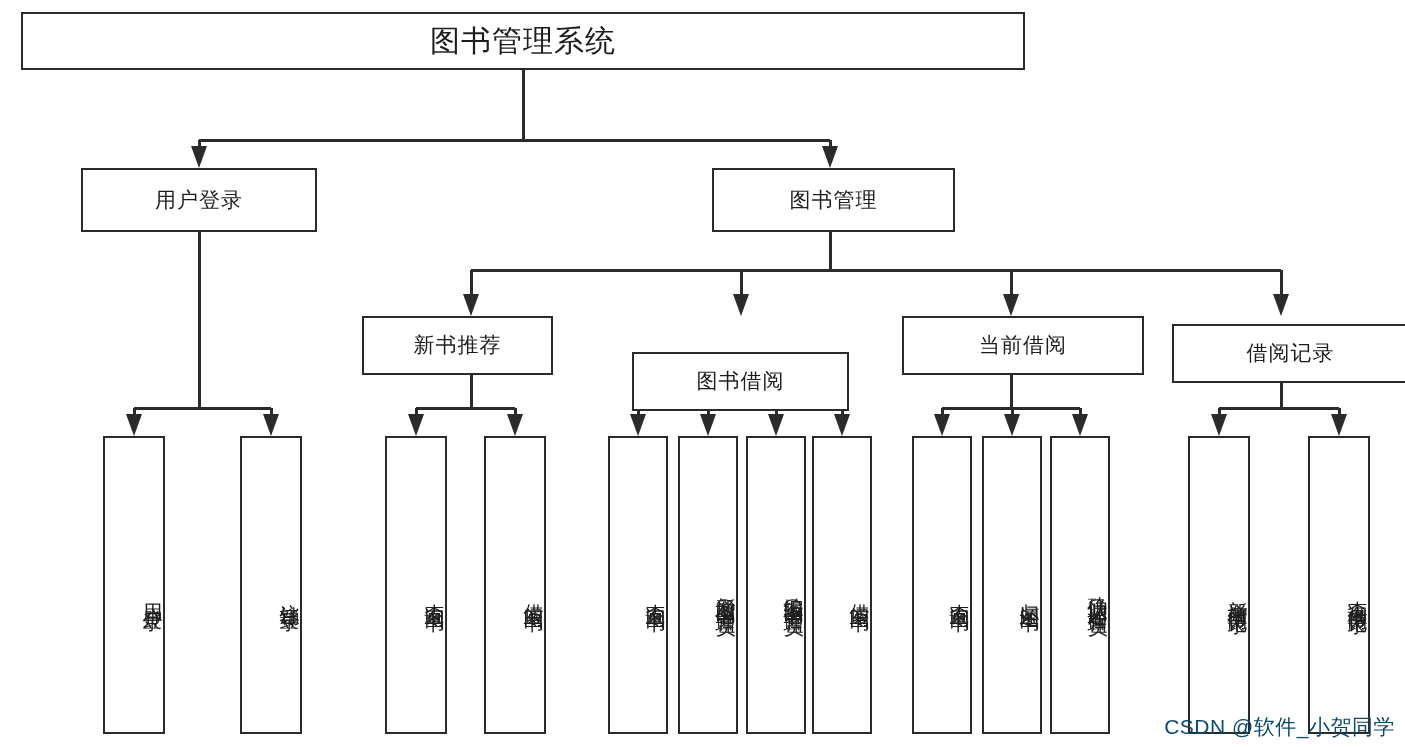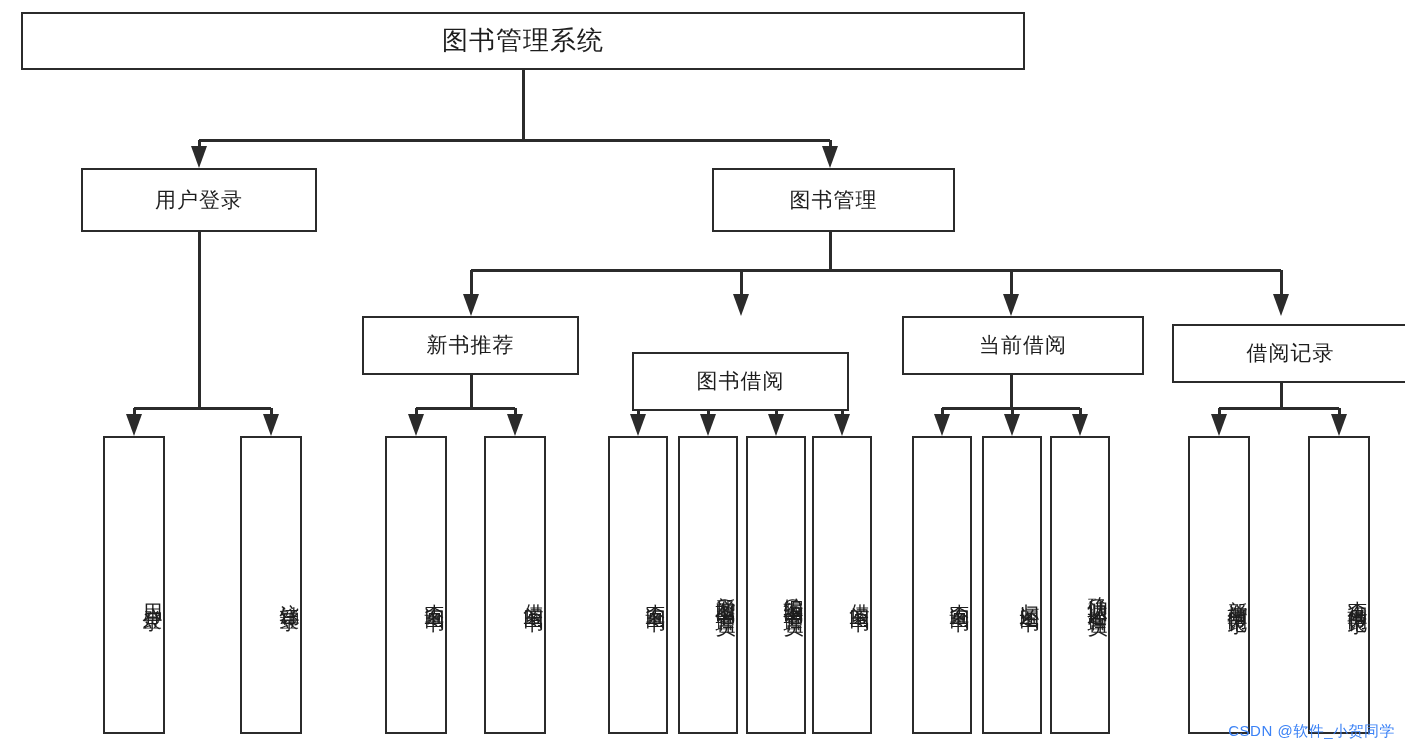--- a/index.html
+++ b/index.html
@@ -31,43 +31,43 @@
     border: 2px solid #2b2b2b;
     background: #ffffff;
     display: flex;
     align-items: center;
     justify-content: center;
     color: #1d1d1d;
     font-size: 21px;
     line-height: 1.15;
     letter-spacing: 1px;
   }
-  .node.root { font-size: 26px; }
+  .node.root { font-size: 30px; }
   .node.leaf {
     writing-mode: vertical-rl;
     text-orientation: upright;
     align-items: flex-start;
     justify-content: center;
     padding-top: 18px;
     font-size: 20px;
     letter-spacing: 3px;
     line-height: 1.0;
   }
   .node.leaf > .leaf-text {
     writing-mode: vertical-rl;
     text-orientation: upright;
     white-space: nowrap;
     letter-spacing: 3px;
   }
   .watermark {
     position: absolute;
     right: 10px;
     bottom: 6px;
-    color: #3b82f6;
-    font-size: 15px;
+    color: #0c4a6e;
+    font-size: 21px;
     letter-spacing: 0.5px;
     white-space: nowrap;
   }
 </style>
 </head>
 <body>
 
 <div id="canvas">
   <svg id="edges" viewBox="0 0 1405 747">
       <line x1="523" y1="70" x2="523" y2="140" stroke="#2b2b2b" stroke-width="3" shape-rendering="crispEdges"></line>
@@ -120,21 +120,21 @@
       <line x1="1219" y1="408" x2="1339" y2="408" stroke="#2b2b2b" stroke-width="3" shape-rendering="crispEdges"></line>
       <line x1="1219" y1="408" x2="1219" y2="420" stroke="#2b2b2b" stroke-width="3" shape-rendering="crispEdges"></line>
       <polygon points="1211,414 1227,414 1219,436" fill="#2b2b2b"></polygon>
       <line x1="1339" y1="408" x2="1339" y2="420" stroke="#2b2b2b" stroke-width="3" shape-rendering="crispEdges"></line>
       <polygon points="1331,414 1347,414 1339,436" fill="#2b2b2b"></polygon>
     </svg>
   <div id="nodes">
       <div class="node root box" style="left: 21px; top: 12px; width: 1004px; height: 58px;">图书管理系统</div>
       <div class="node box" style="left: 81px; top: 168px; width: 236px; height: 64px;">用户登录</div>
       <div class="node box" style="left: 712px; top: 168px; width: 243px; height: 64px;">图书管理</div>
-      <div class="node box" style="left: 362px; top: 316px; width: 217px; height: 59px;">新书推荐</div>
+      <div class="node box" style="left: 362px; top: 316px; width: 191px; height: 59px;">新书推荐</div>
       <div class="node box" style="left: 632px; top: 316px; width: 217px; height: 59px; margin-top: 36px;">图书借阅</div>
       <div class="node box" style="left: 902px; top: 316px; width: 242px; height: 59px;">当前借阅</div>
       <div class="node box" style="left: 1172px; top: 324px; width: 237px; height: 59px;">借阅记录</div>
       <div class="node leaf" style="left: 103px; top: 436px; width: 62px; height: 298px;">
         <span class="leaf-text">用户登录</span>
       </div>
       <div class="node leaf" style="left: 240px; top: 436px; width: 62px; height: 298px;">
         <span class="leaf-text">注销登录</span>
       </div>
       <div class="node leaf" style="left: 385px; top: 436px; width: 62px; height: 298px;">

